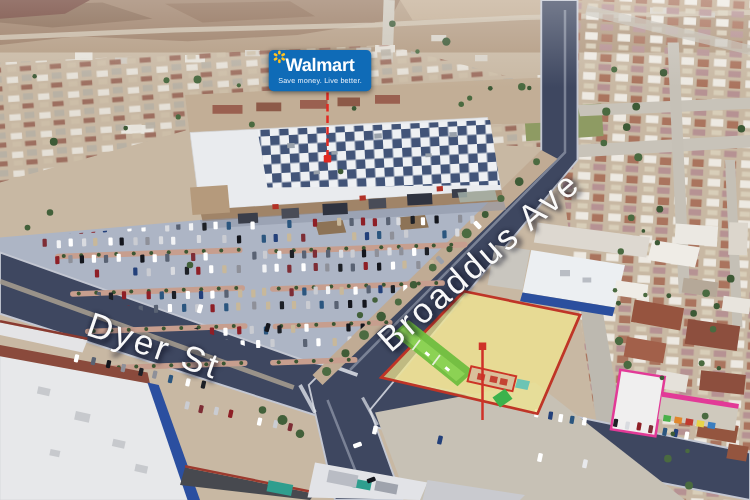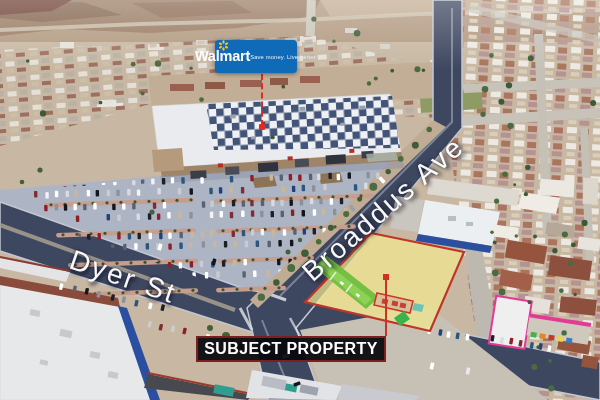--- a/index.html
+++ b/index.html
@@ -6,21 +6,21 @@
   .stage{position:relative;width:600px;height:400px;overflow:hidden;
          font-family:"Liberation Sans",sans-serif;background:#c8b8a3;}
   .stage svg{position:absolute;left:0;top:0;display:block;}
   
   .street-label{position:absolute;color:rgba(255,255,255,.97);font-size:28px;
       letter-spacing:2.5px;white-space:nowrap;
       text-shadow:2px 3px 4px rgba(15,18,35,.85),-1px -1px 3px rgba(15,18,35,.4);}
   .lbl-dyer{left:76px;top:244px;transform:rotate(19deg);transform-origin:0 0;}
   .lbl-broaddus{left:296px;top:264px;transform:rotate(-41deg);transform-origin:0 0;}
   .wm-sign{position:absolute;left:215px;top:40px;width:82px;height:33px;
-      background:#0f6bb7;border-radius:4px;display:flex;flex-direction:row;
+      background:#0f6bb7;border-radius:4px;display:flex;flex-direction:column;
       align-items:center;justify-content:center;box-shadow:0 1px 4px rgba(0,0,0,.45);}
   .wm-row{display:flex;align-items:center;line-height:1;}
   .wm-word{color:#fff;font-weight:bold;font-size:14.5px;letter-spacing:-.2px;}
   .wm-spark{width:11px;height:11px;margin-left:3px;}
   .wm-tag{color:#e8f0fa;font-size:5.8px;letter-spacing:.15px;margin-top:1.5px;white-space:nowrap;}
   .wm-line{position:absolute;left:261px;top:74px;height:52px;width:0;
       border-left:2px dashed #e02a22;}
   .wm-dot{position:absolute;left:259px;top:124px;width:6px;height:6px;background:#e02a22;border-radius:1px;}
   .sp-line{position:absolute;left:385px;top:278px;height:58px;width:0;border-left:2.5px solid #cf3128;}
   .sp-dot{position:absolute;left:383px;top:274px;width:6px;height:6px;background:#cf3128;}
@@ -658,16 +658,13 @@
           <rect x="-1.1" y="-5.6" width="2.2" height="3.6" rx="1.1" transform="rotate(240)"></rect>
           <rect x="-1.1" y="-5.6" width="2.2" height="3.6" rx="1.1" transform="rotate(300)"></rect>
         </g>
       </svg>
     </div>
     <div class="wm-tag">Save money. Live better.</div>
   </div>
 
   <div class="sp-line"></div>
   <div class="sp-dot"></div>
-  <div class="sp-box">
-    <span>SUBJECT PROPERTY</span>
-  </div>
 </div>
 
 </body></html>

